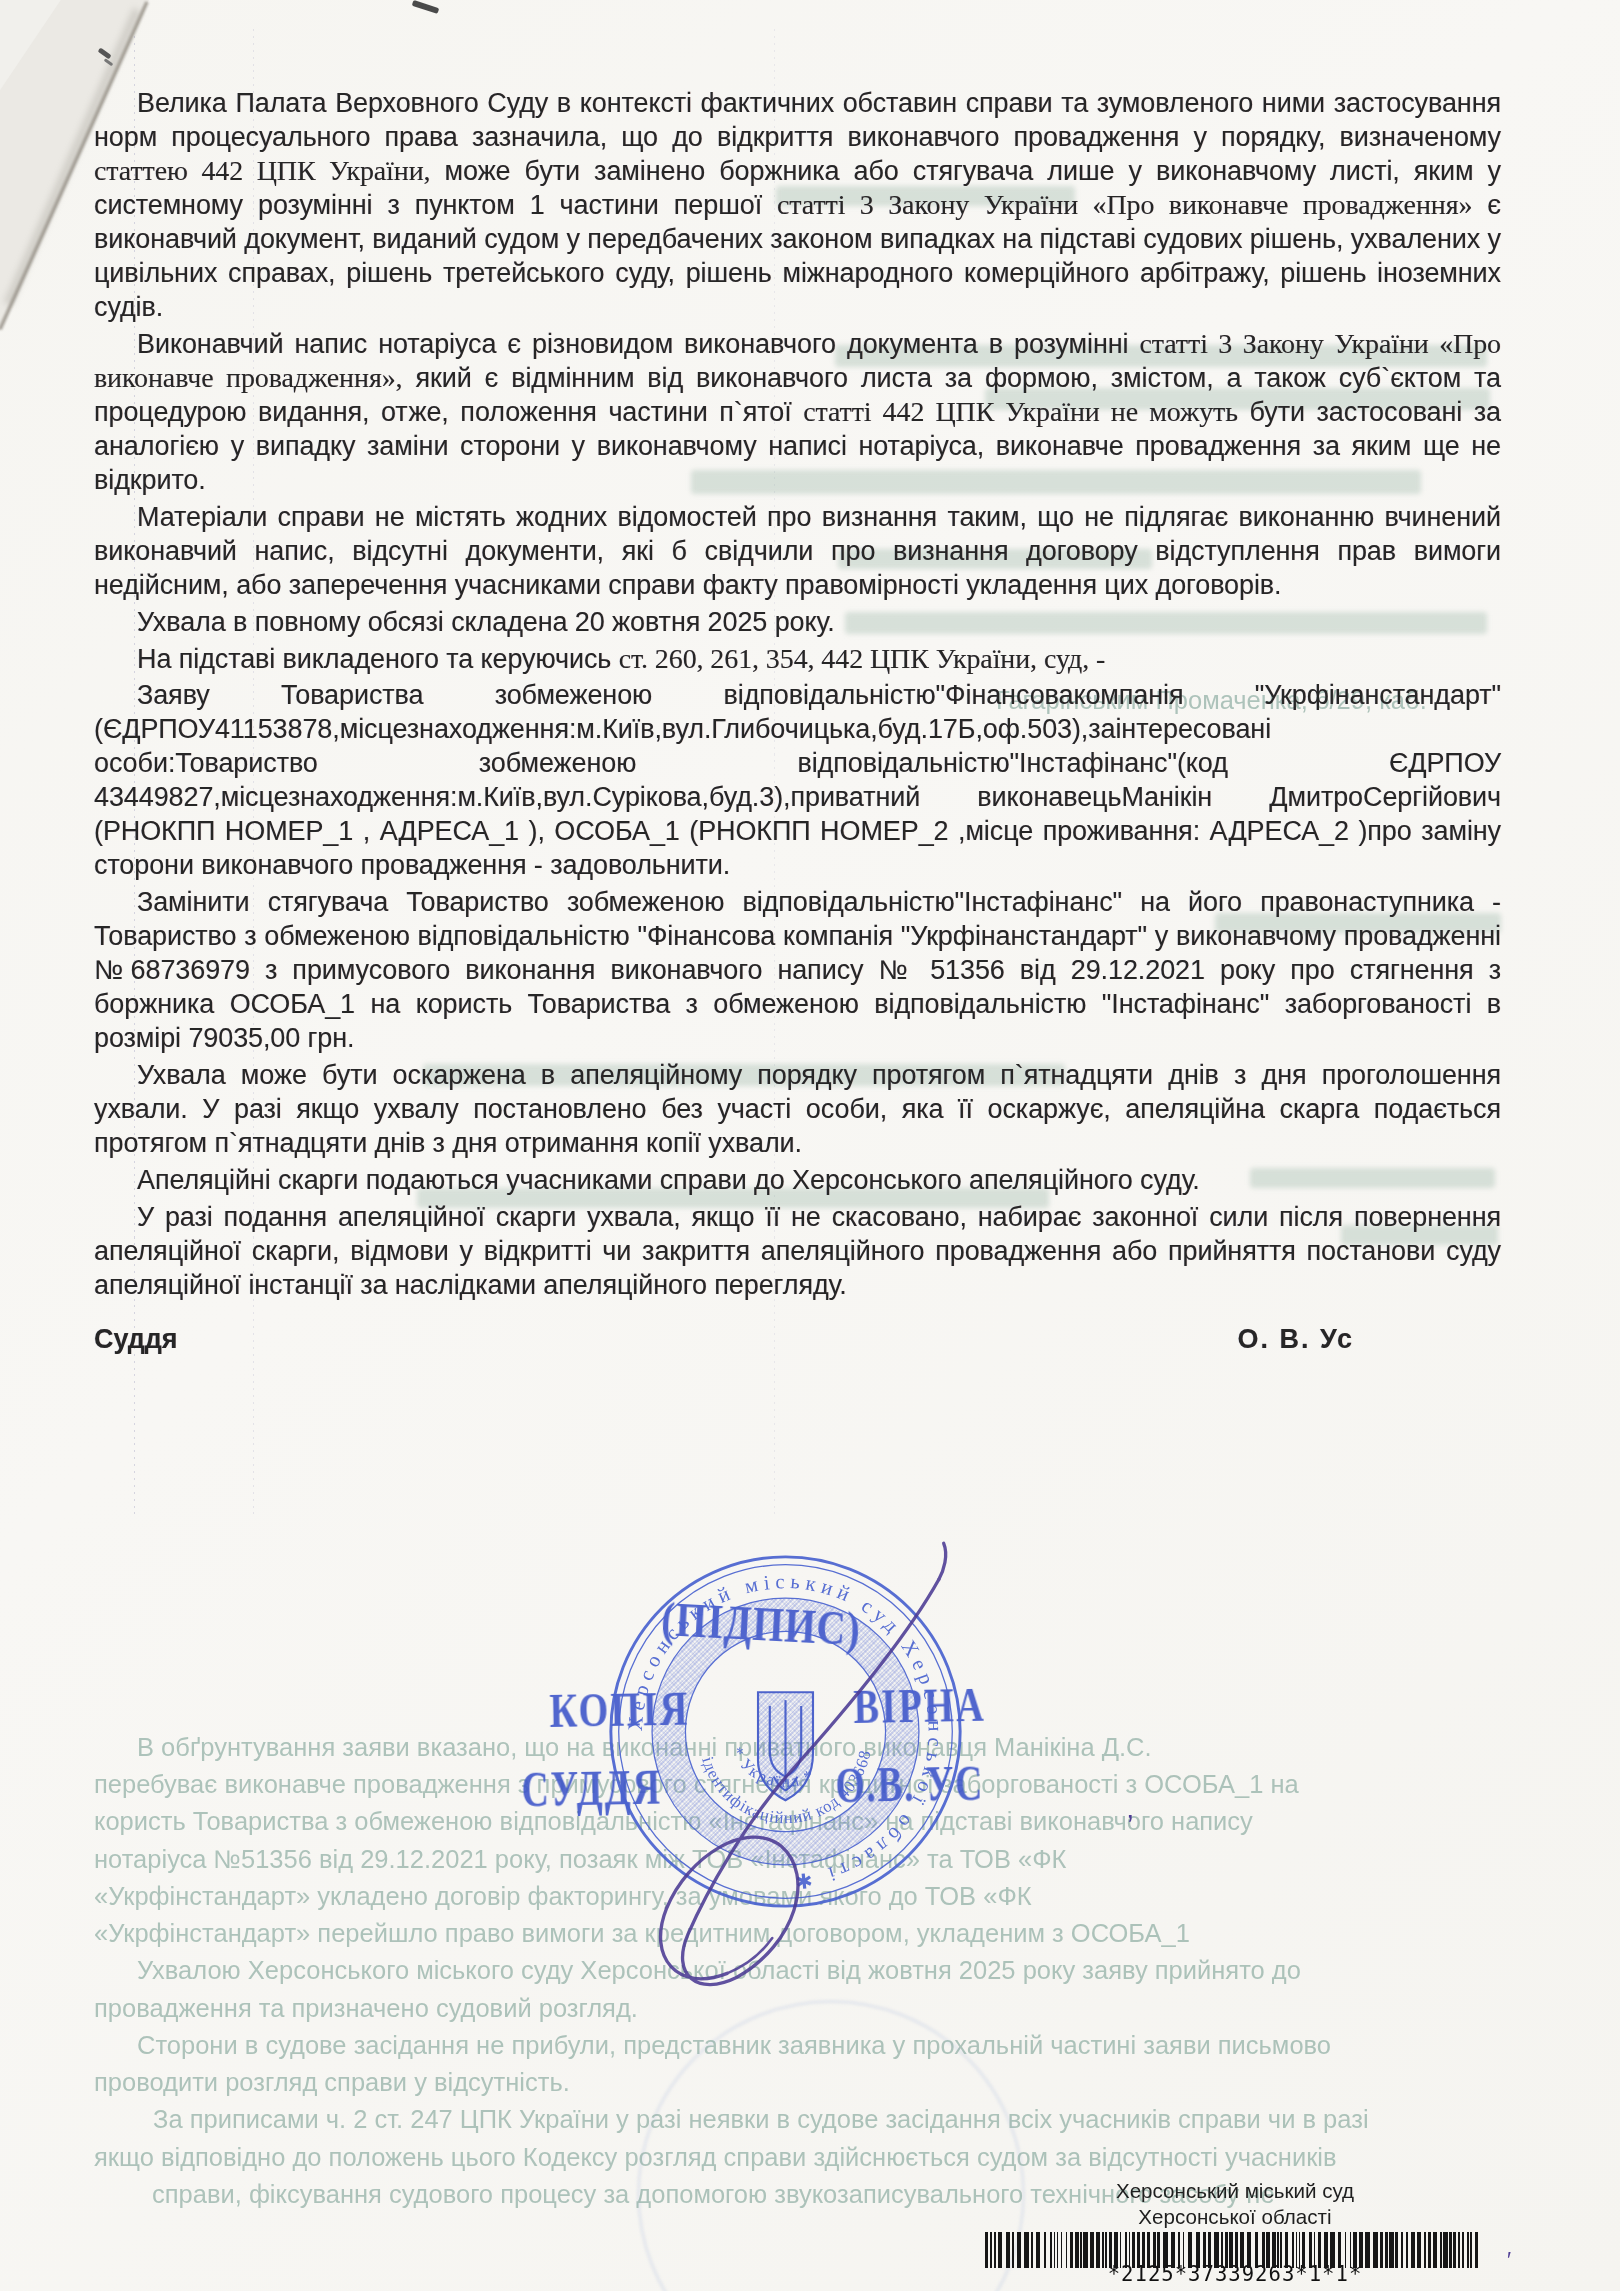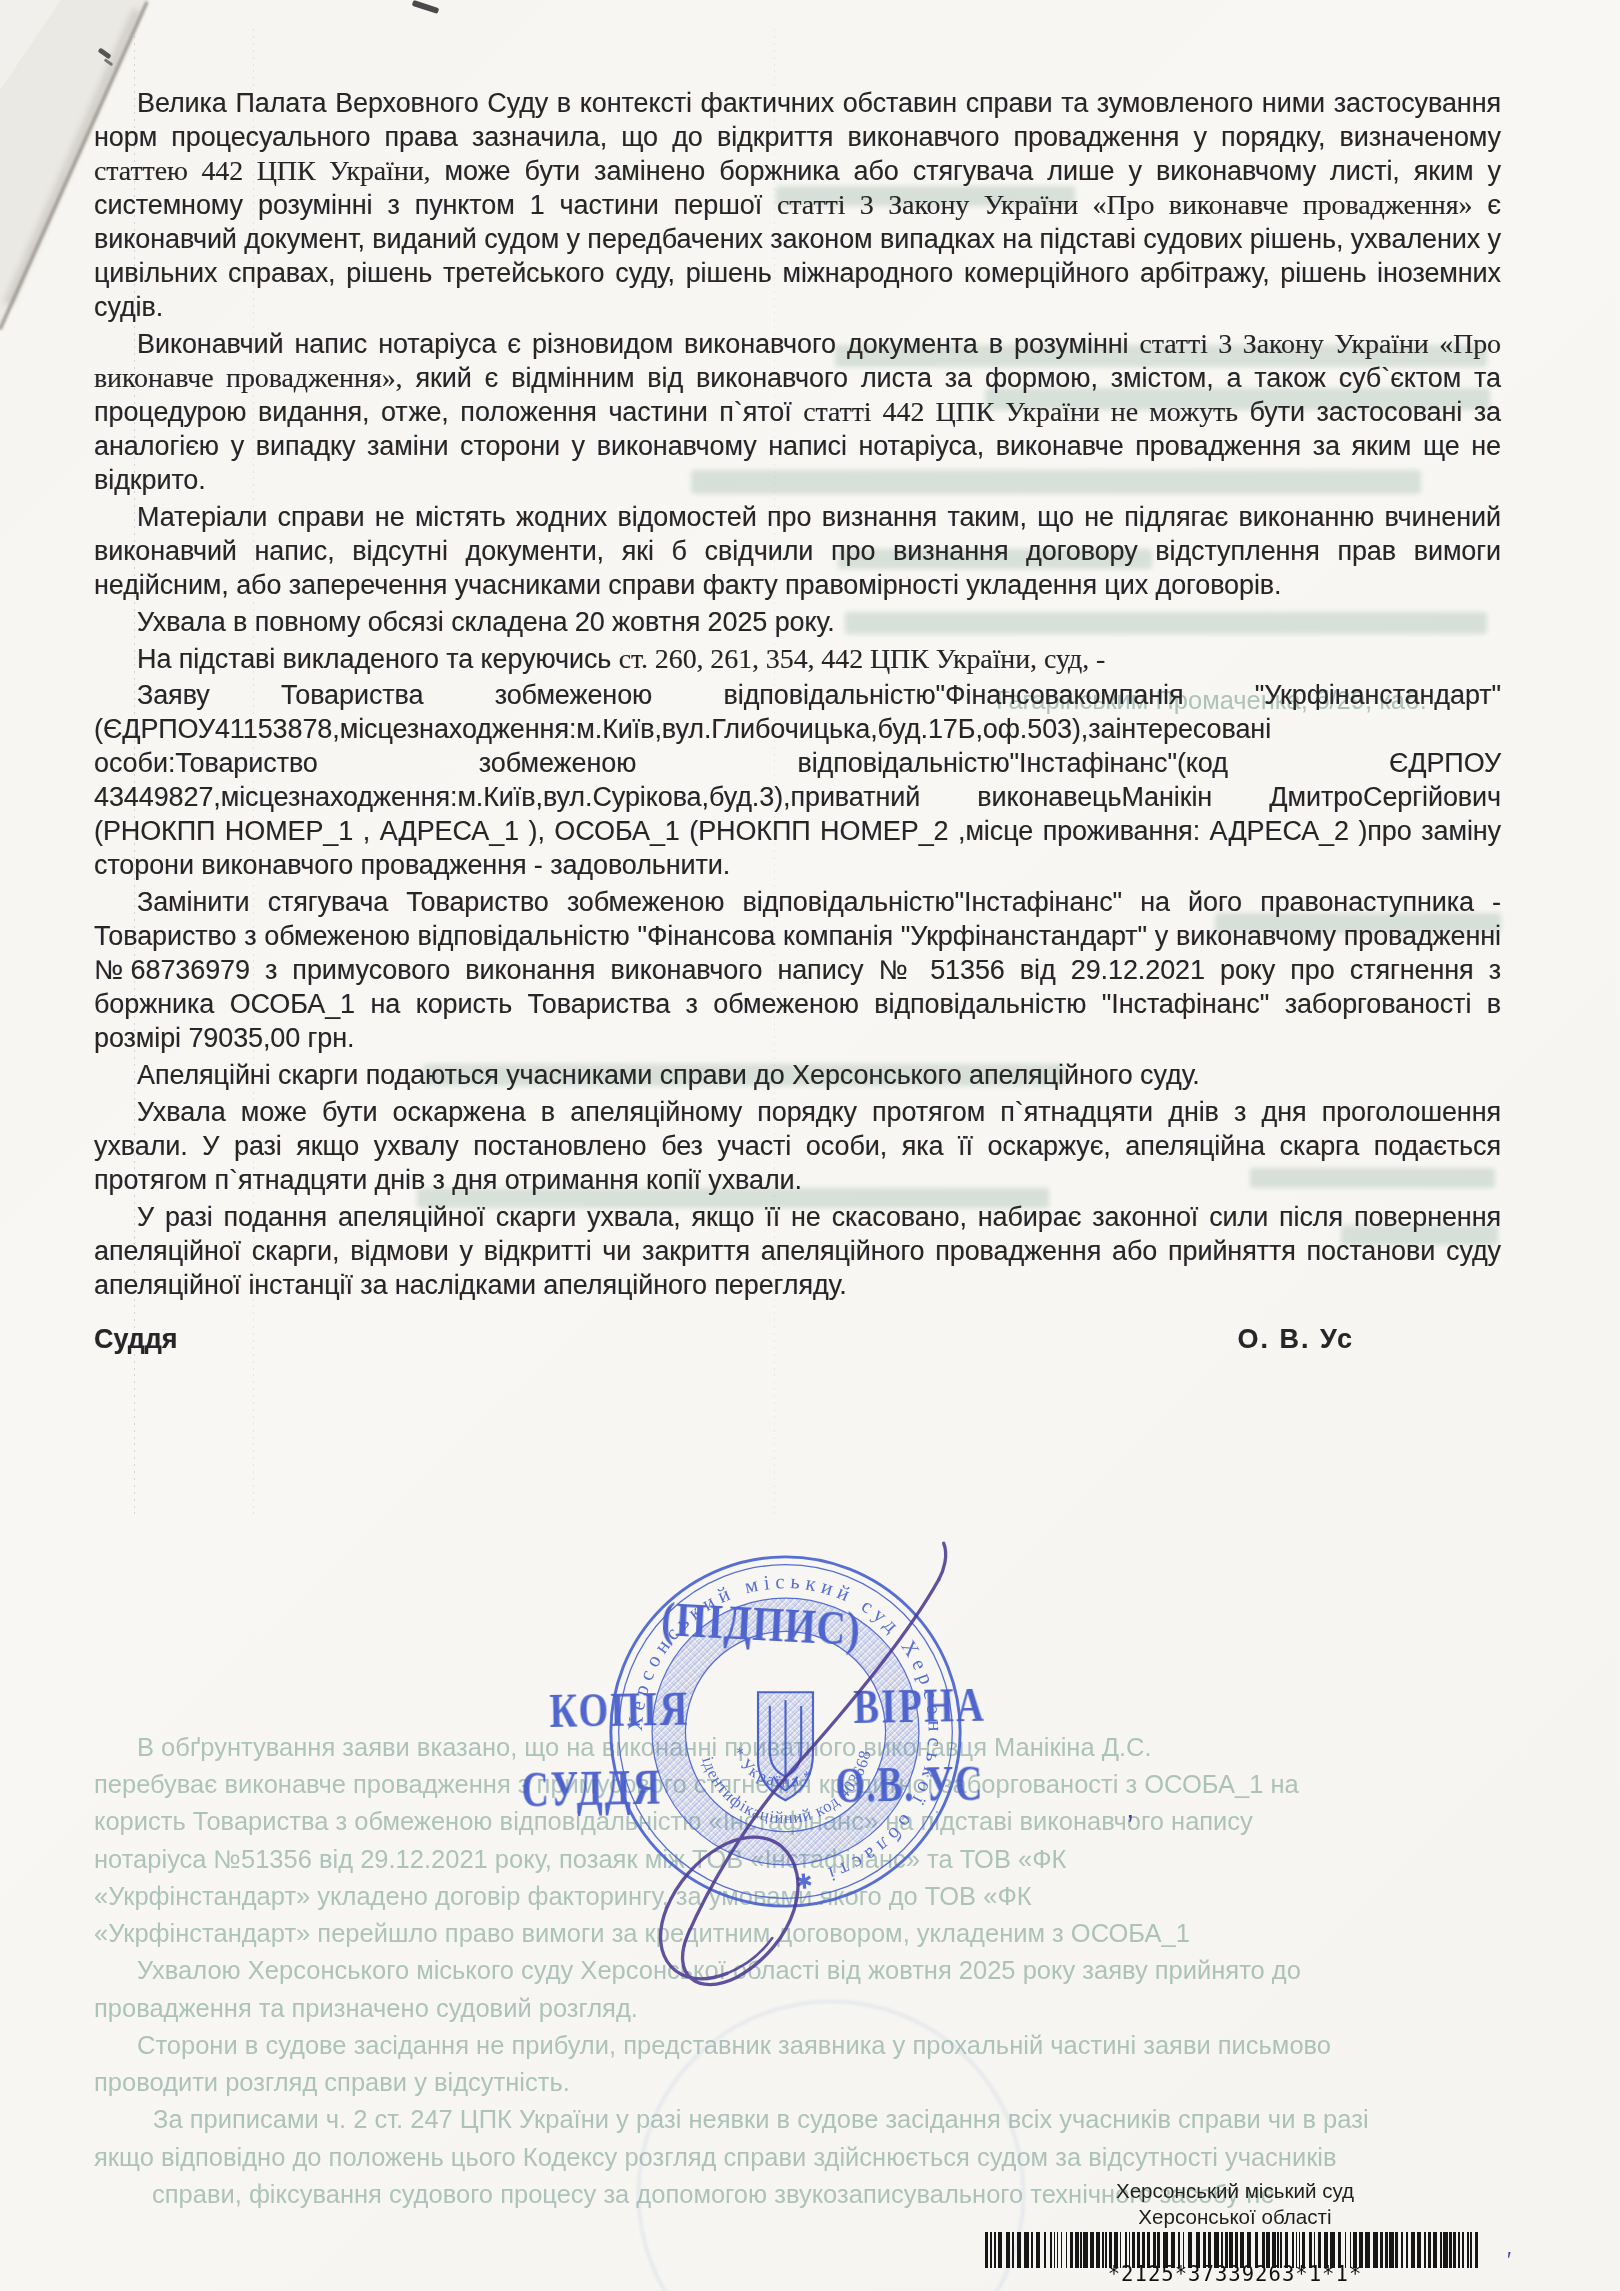--- a/index.html
+++ b/index.html
@@ -97,22 +97,22 @@
 
 <div class="doc-text">
   <div id="doc-body">
       <p class="para"><span>Велика Палата Верховного Суду в контексті фактичних обставин справи та зумовленого ними застосування норм процесуального права зазначила, що до відкриття виконавчого провадження у порядку, визначеному </span><span class="serif">статтею 442 ЦПК України,</span><span> може бути замінено боржника або стягувача лише у виконавчому листі, яким у системному розумінні з пунктом 1 частини першої </span><span class="serif">статті 3 Закону України «Про виконавче провадження»</span><span> є виконавчий документ, виданий судом у передбачених законом випадках на підставі судових рішень, ухвалених у цивільних справах, рішень третейського суду, рішень міжнародного комерційного арбітражу, рішень іноземних судів.</span></p>
       <p class="para"><span>Виконавчий напис нотаріуса є різновидом виконавчого документа в розумінні </span><span class="serif">статті 3 Закону України «Про виконавче провадження»,</span><span> який є відмінним від виконавчого листа за формою, змістом, а також суб`єктом та процедурою видання, отже, положення частини п`ятої </span><span class="serif">статті 442 ЦПК України не можуть</span><span> бути застосовані за аналогією у випадку заміни сторони у виконавчому написі нотаріуса, виконавче провадження за яким ще не відкрито.</span></p>
       <p class="para"><span>Матеріали справи не містять жодних відомостей про визнання таким, що не підлягає виконанню вчинений виконавчий напис, відсутні документи, які б свідчили про визнання договору відступлення прав вимоги недійсним, або заперечення учасниками справи факту правомірності укладення цих договорів.</span></p>
       <p class="para"><span>Ухвала в повному обсязі складена 20 жовтня 2025 року.</span></p>
       <p class="para"><span>На підставі викладеного та керуючись </span><span class="serif">ст. 260, 261, 354, 442 ЦПК України, суд, -</span></p>
       <p class="para"><span>Заяву Товариства зобмеженою відповідальністю"Фінансовакомпанія "Укрфінанстандарт"(ЄДРПОУ41153878,місцезнаходження:м.Київ,вул.Глибочицька,буд.17Б,оф.503),заінтересовані особи:Товариство зобмеженою відповідальністю"Інстафінанс"(код ЄДРПОУ 43449827,місцезнаходження:м.Київ,вул.Сурікова,буд.3),приватний виконавецьМанікін ДмитроСергійович (РНОКПП НОМЕР_1 , АДРЕСА_1 ), ОСОБА_1 (РНОКПП НОМЕР_2 ,місце проживання: АДРЕСА_2 )про заміну сторони виконавчого провадження - задовольнити.</span></p>
       <p class="para"><span>Замінити стягувача Товариство зобмеженою відповідальністю"Інстафінанс" на його правонаступника - Товариство з обмеженою відповідальністю "Фінансова компанія "Укрфінанстандарт" у виконавчому провадженні №68736979 з примусового виконання виконавчого напису № 51356 від 29.12.2021 року про стягнення з боржника ОСОБА_1 на користь Товариства з обмеженою відповідальністю "Інстафінанс" заборгованості в розмірі 79035,00 грн.</span></p>
+      <p class="para"><span>Ухвала може бути оскаржена в апеляційному порядку протягом п`ятнадцяти днів з дня проголошення ухвали. У разі якщо ухвалу постановлено без участі особи, яка її оскаржує, апеляційна скарга подається протягом п`ятнадцяти днів з дня отримання копії ухвали.</span></p>
       <p class="para"><span>Апеляційні скарги подаються учасниками справи до Херсонського апеляційного суду.</span></p>
-      <p class="para"><span>Ухвала може бути оскаржена в апеляційному порядку протягом п`ятнадцяти днів з дня проголошення ухвали. У разі якщо ухвалу постановлено без участі особи, яка її оскаржує, апеляційна скарга подається протягом п`ятнадцяти днів з дня отримання копії ухвали.</span></p>
       <p class="para"><span>У разі подання апеляційної скарги ухвала, якщо її не скасовано, набирає законної сили після повернення апеляційної скарги, відмови у відкритті чи закриття апеляційного провадження або прийняття постанови суду апеляційної інстанції за наслідками апеляційного перегляду.</span></p>
     </div>
   <div class="judge-row">
     <span class="judge-label">Суддя</span>
     <span class="judge-name">О. В. Ус</span>
   </div>
 </div>
 
 <div class="stamp-layer">
   <div class="stamp-word" style="left:663px;top:1590px;font-size:49px;transform:rotate(3deg) scaleX(0.82);letter-spacing:1px;">(ПІДПИС)</div>

